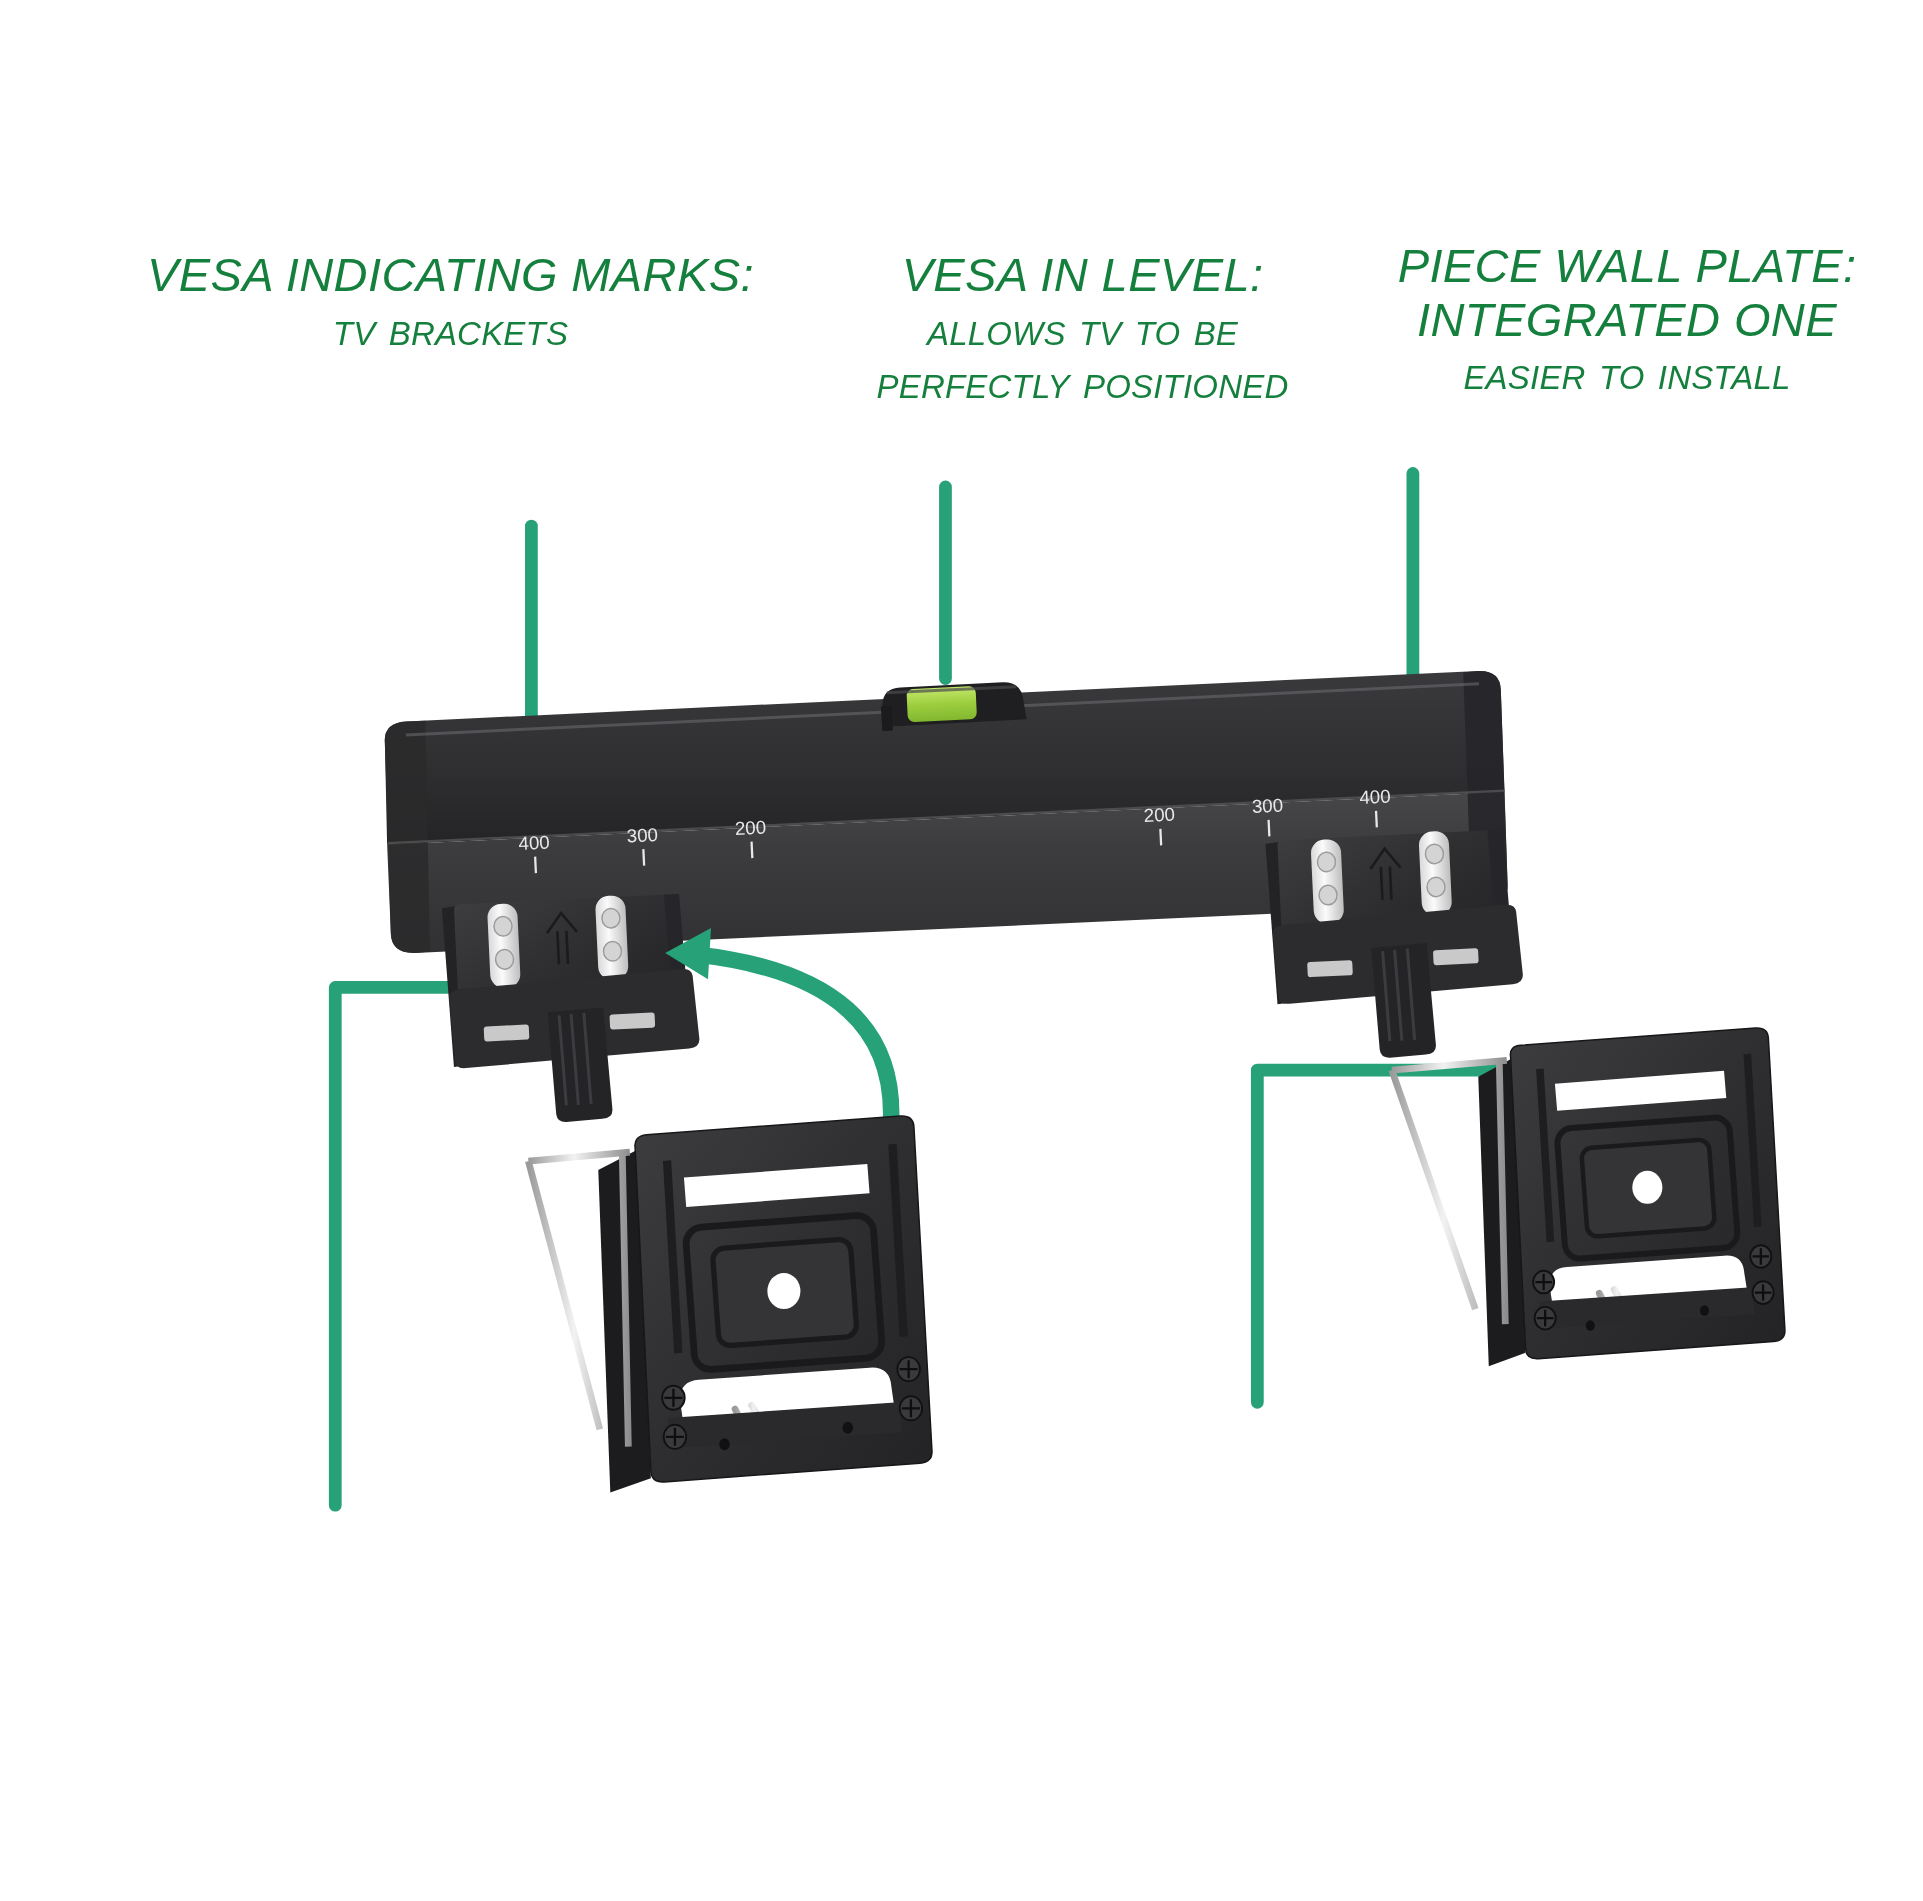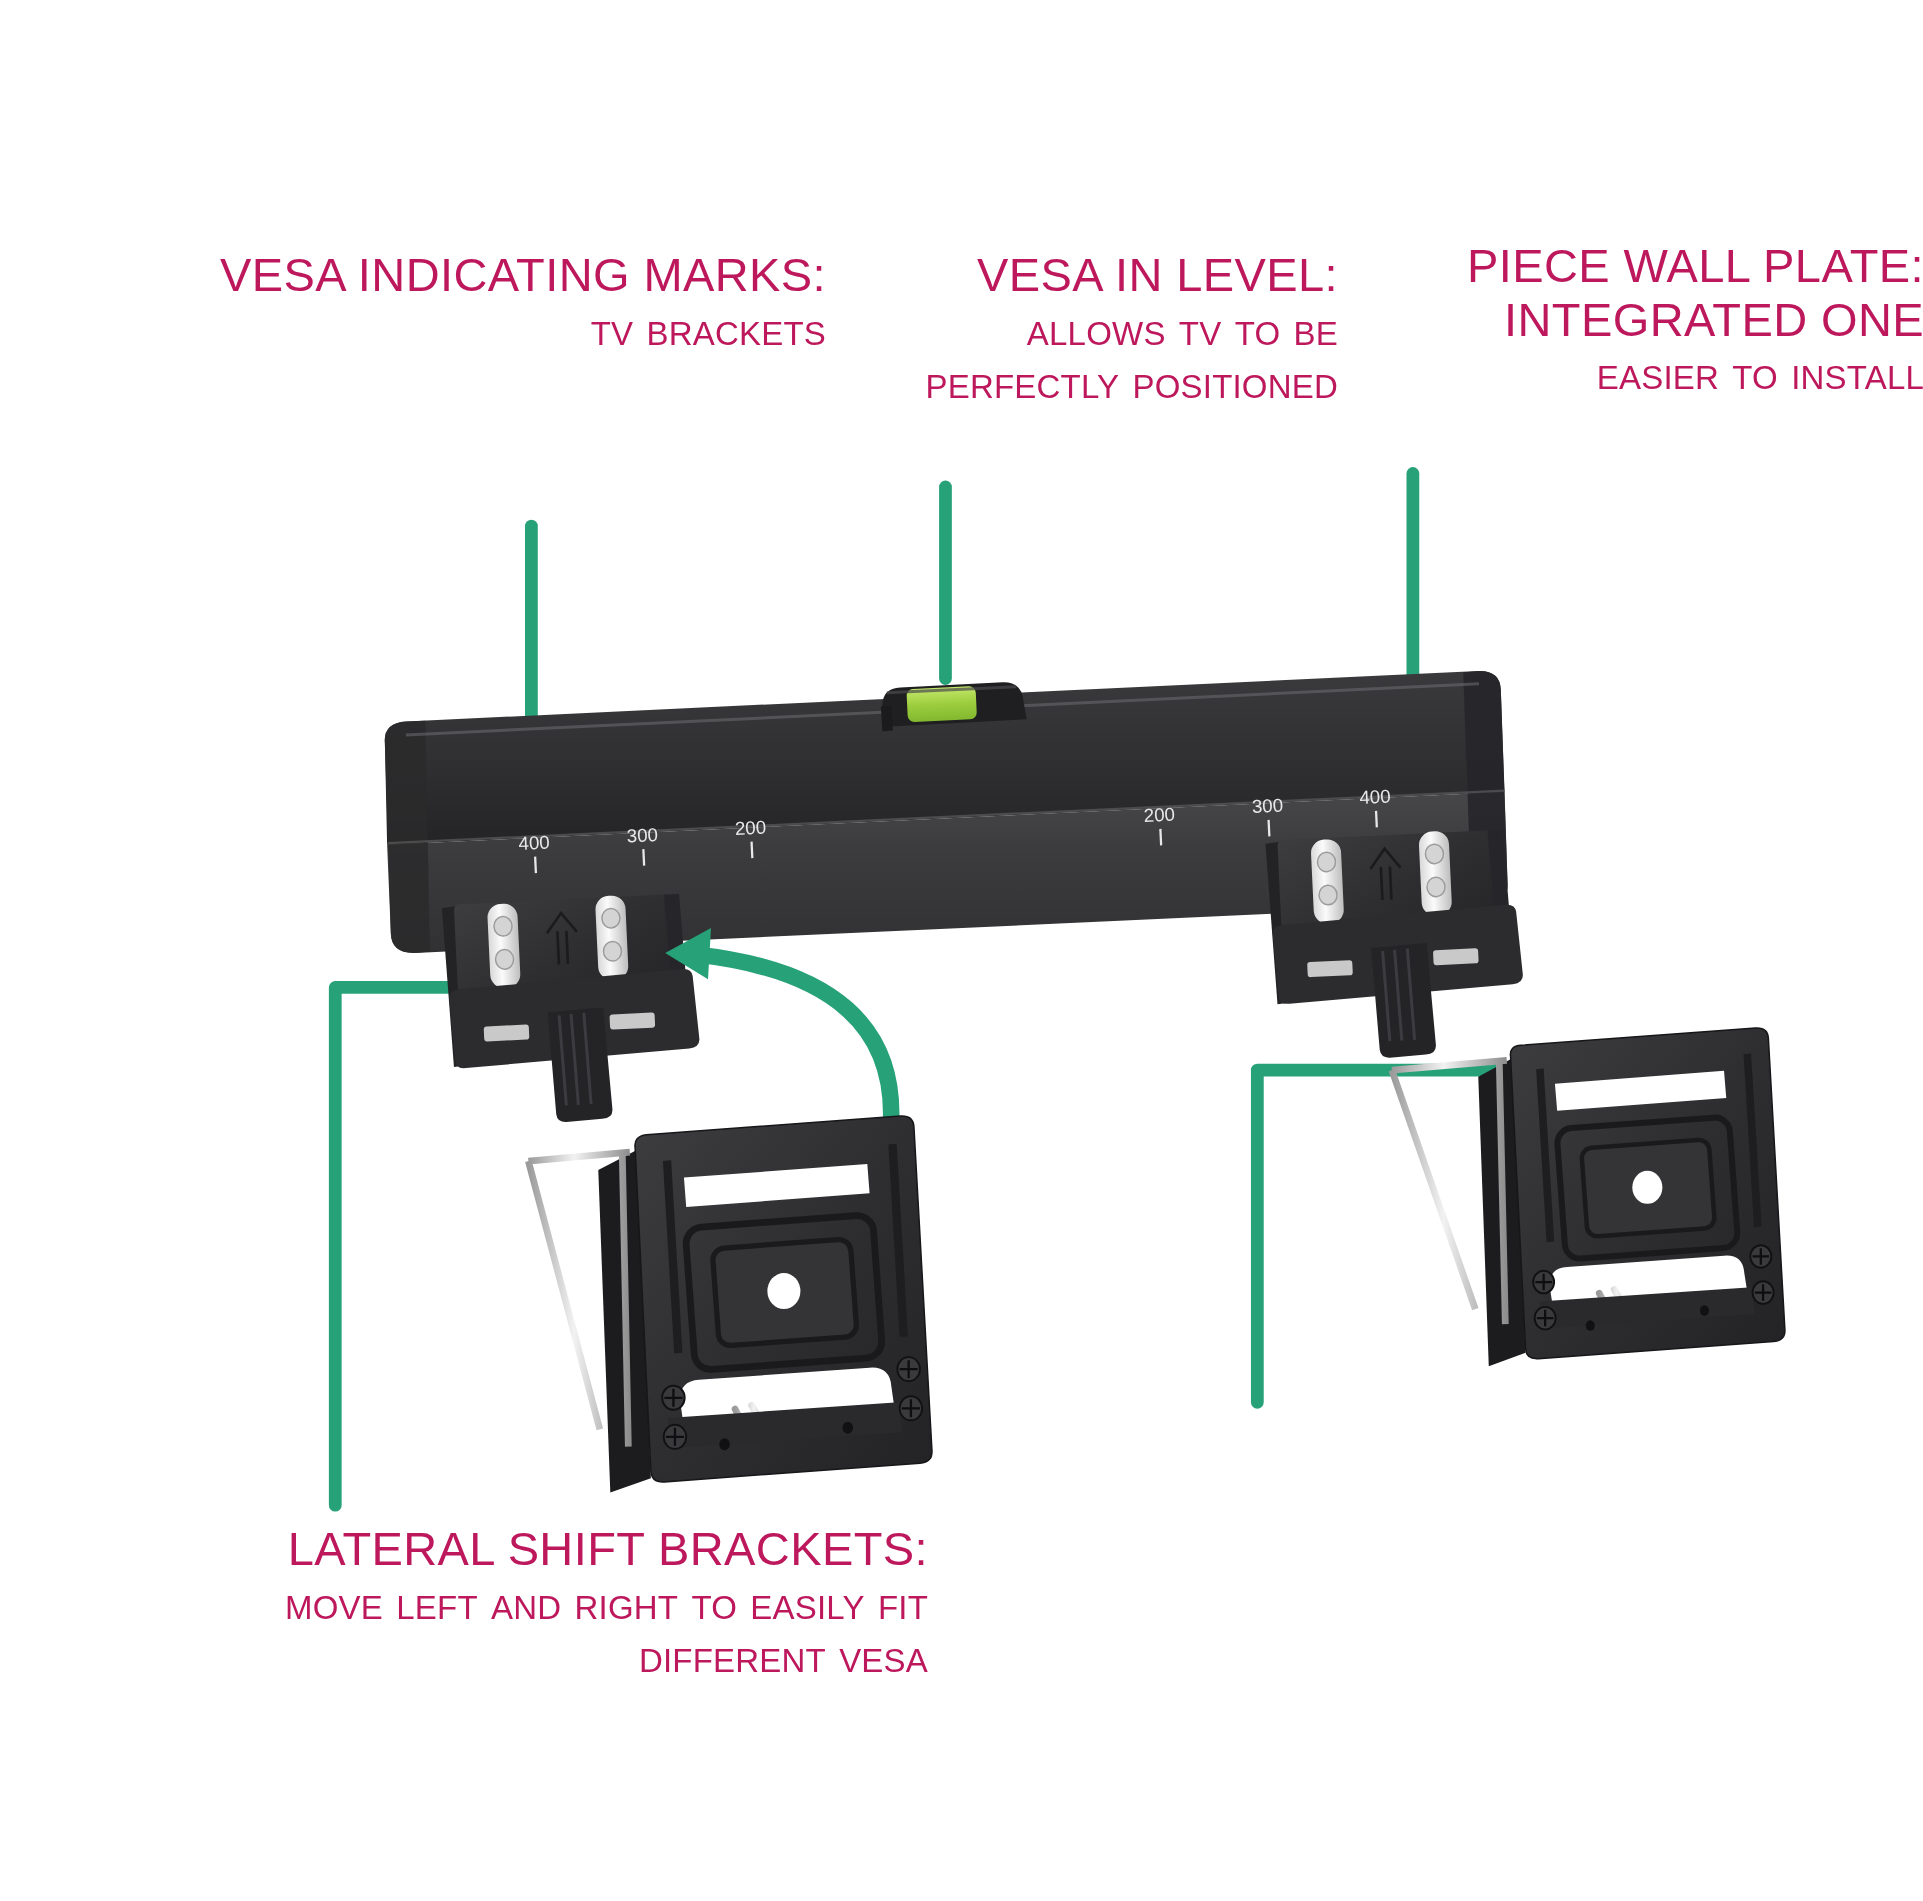--- a/index.html
+++ b/index.html
@@ -7,21 +7,21 @@
   body{
     width:1924px;height:1902px;
     background:#ffffff;
     font-family:"Liberation Sans","DejaVu Sans",sans-serif;
     overflow:hidden;
     position:relative;
   }
   #stage{position:absolute;inset:0;}
 
   
-  .callout{position:absolute;text-align:right;color:#be185d;line-height:1.14;}
+  .callout{position:absolute;text-align:center;color:#15803d;line-height:1.14;font-style:italic;}
   .callout .hl{
     display:block;
     font-size:47px;
     letter-spacing:0.4px;
     white-space:nowrap;
     font-weight:400;
   }
   .callout .sub{
     display:block;
     font-size:47px;
@@ -290,21 +290,16 @@
     <span class="sub">Allows TV to be</span>
     <span class="sub">perfectly positioned</span>
   </div>
 
   <div class="callout" id="co-plate">
     <span class="hl">PIECE WALL PLATE:</span>
     <span class="hl">INTEGRATED ONE</span>
     <span class="sub">Easier to Install</span>
   </div>
 
-  <div class="callout" id="co-lateral">
-    <span class="hl">LATERAL SHIFT BRACKETS:</span>
-    <span class="sub">Move left and right to easily fit</span>
-    <span class="sub">different VESA</span>
-  </div>
 
 
 </div>
 
 
 </body></html>

